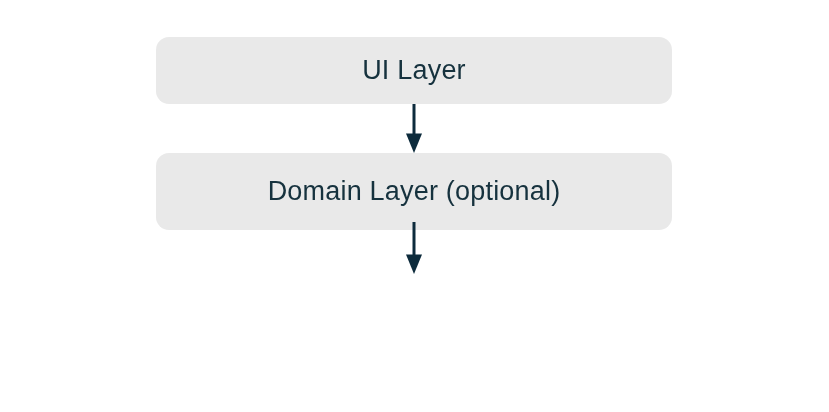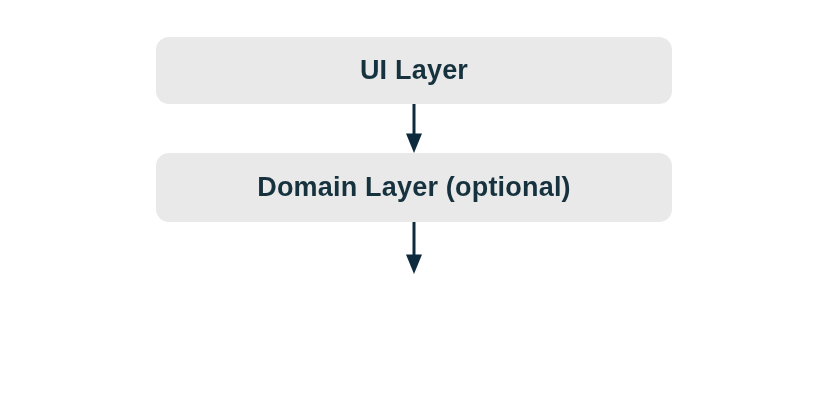--- a/index.html
+++ b/index.html
@@ -17,21 +17,20 @@
     background: #ffffff;
     overflow: hidden;
   }
   .node {
     position: absolute;
     display: flex;
     align-items: center;
     justify-content: center;
     border-radius: 13px;
     box-sizing: border-box;
-    font-weight: bold;
   }
   .node-light {
     background: #e9e9e9;
     color: #16323e;
     font-size: 27px;
     letter-spacing: 0.2px;
   }
   .node-dark {
     background: #0d2b3c;
     color: #ffffff;
@@ -41,21 +40,21 @@
   .node-ui {
     left: 156px;
     top: 37px;
     width: 516px;
     height: 67px;
   }
   .node-domain {
     left: 156px;
     top: 153px;
     width: 516px;
-    height: 69px;
+    height: 77px;
   }
   .node-data {
     left: 60px;
     top: 274px;
     width: 708px;
     height: 94px;
   }
   .arrow {
     position: absolute;
     left: 404px;

